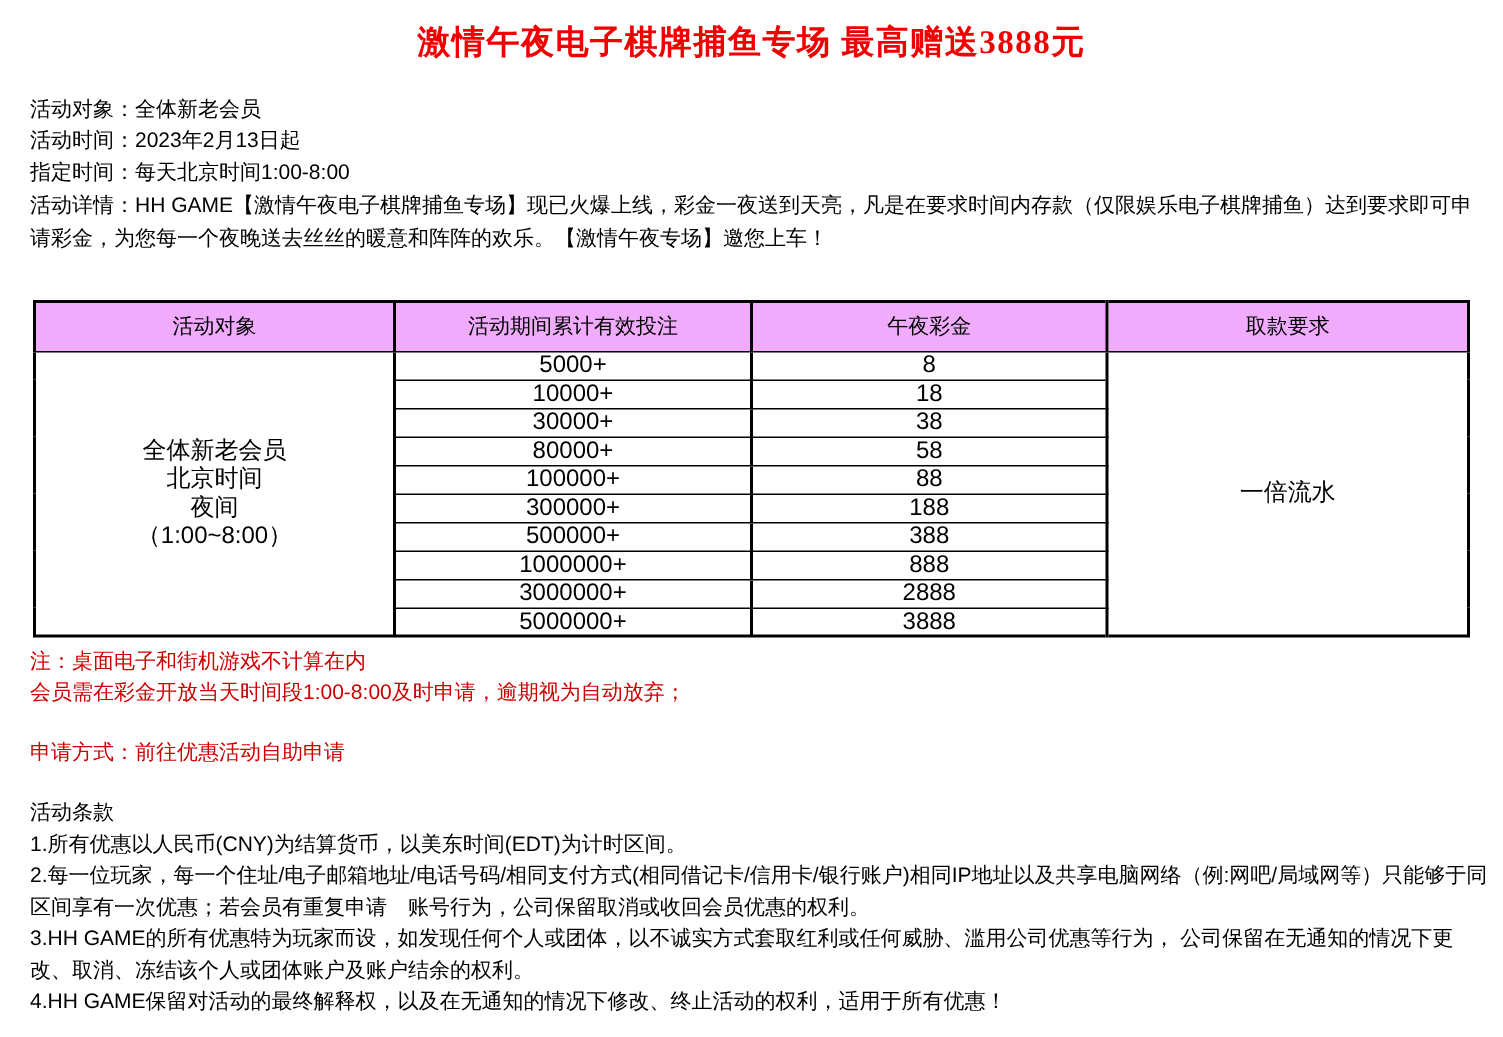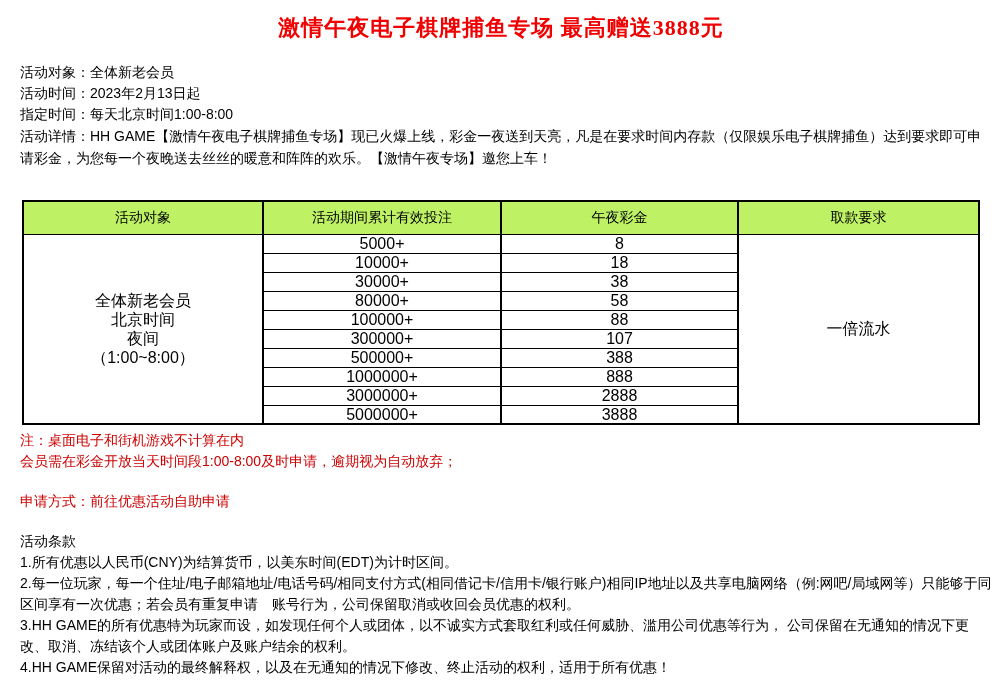--- a/index.html
+++ b/index.html
@@ -42,21 +42,21 @@
   }
   table.promo-table th, table.promo-table td {
     border-top: 1px solid #000000;
     border-bottom: 1px solid #000000;
     border-left: 2px solid #000000;
     border-right: 2px solid #000000;
     padding: 0;
     overflow: hidden;
   }
   table.promo-table th {
-    background: #bef264;
+    background: #f0abfc;
     font-weight: normal;
     height: 33px;
     font-size: 14px;
     text-align: center;
   }
   table.promo-table td {
     height: 19px;
     line-height: 17px;
     font-size: 16px;
   }
@@ -121,21 +121,21 @@
     <tr>
       <td>80000+</td>
       <td>58</td>
     </tr>
     <tr>
       <td>100000+</td>
       <td>88</td>
     </tr>
     <tr>
       <td>300000+</td>
-      <td>107</td>
+      <td>188</td>
     </tr>
     <tr>
       <td>500000+</td>
       <td>388</td>
     </tr>
     <tr>
       <td>1000000+</td>
       <td>888</td>
     </tr>
     <tr>

